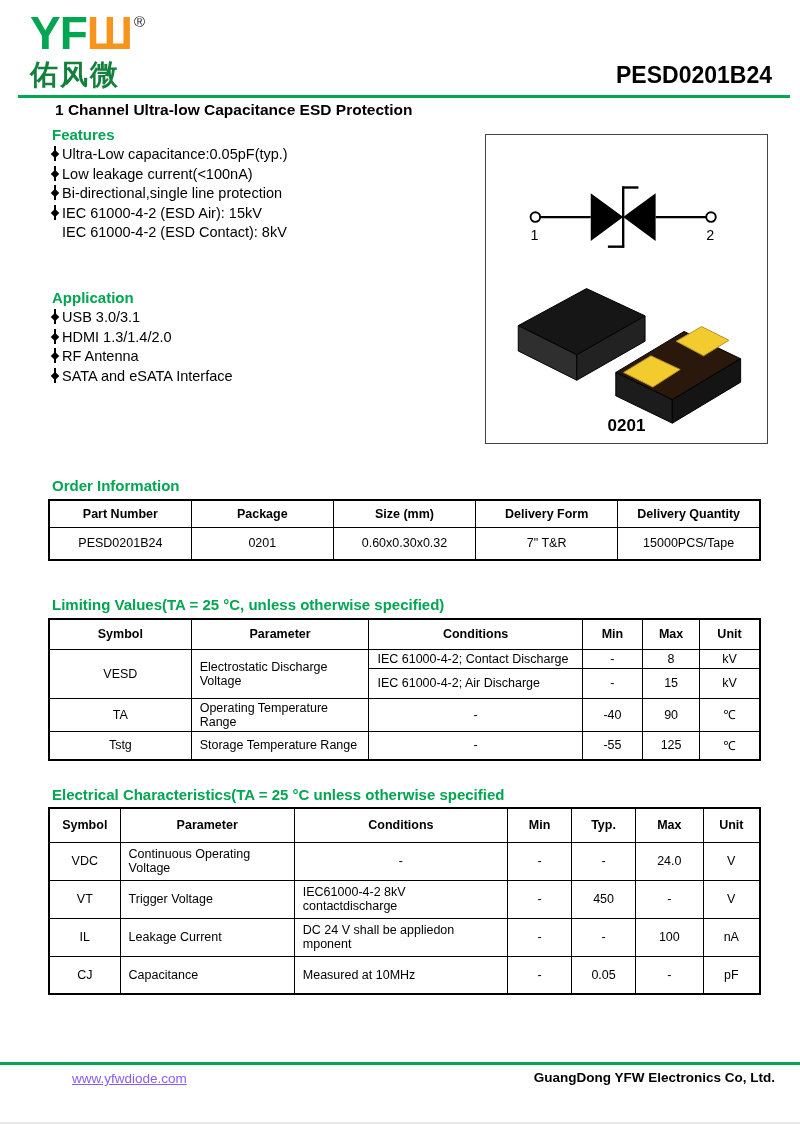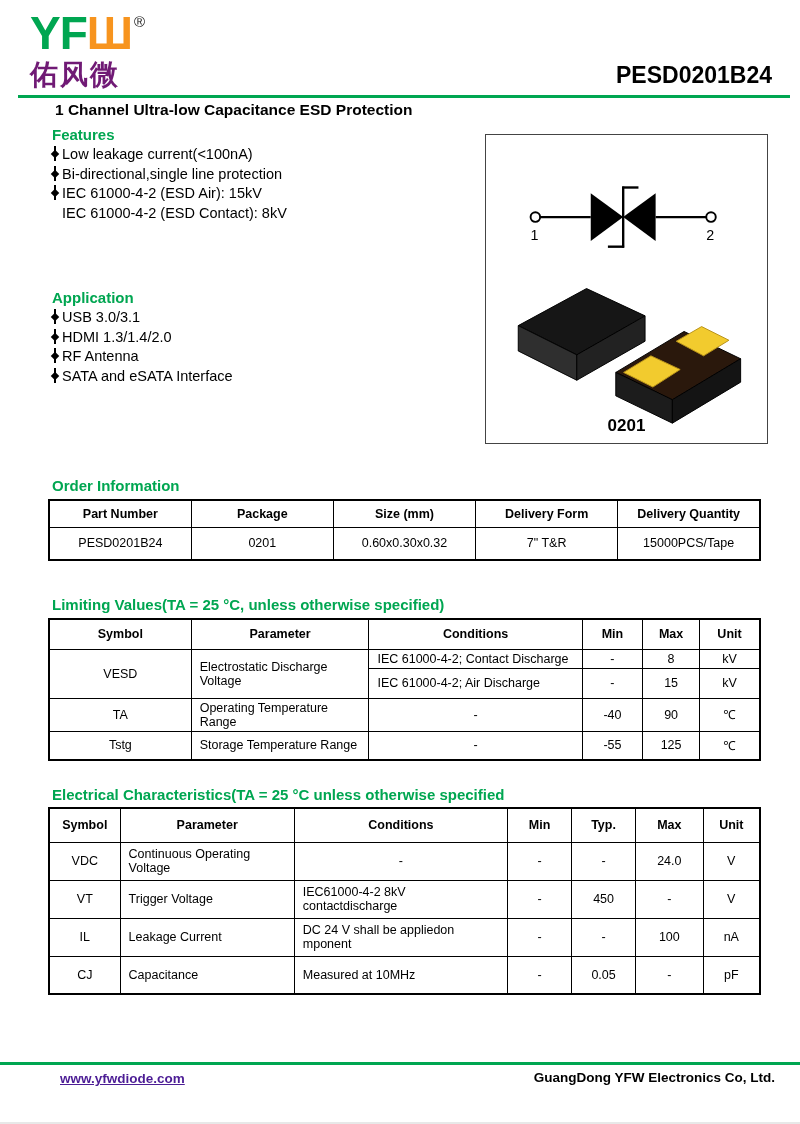--- a/index.html
+++ b/index.html
@@ -6,21 +6,21 @@
   body { background:#e8e8e8; font-family:"Liberation Sans", sans-serif; }
   .page { position:relative; width:800px; height:1122px; background:#ffffff; margin:0 auto;
           color:#000; font-family:"Liberation Sans", sans-serif; overflow:hidden; }
 
   
   .logo { position:absolute; left:30px; top:10px; }
   .logo-latin { font-size:46px; font-weight:bold; line-height:1.0; letter-spacing:-1px; }
   .logo-green { color:#00a651; }
   .logo-orange { color:#f7941e; }
   .logo-reg { font-size:15px; color:#222; vertical-align:22px; font-weight:normal; margin-left:2px; }
-  .logo-cn { font-size:28px; font-weight:bold; color:#701a75; letter-spacing:2px; margin-top:0px; }
+  .logo-cn { font-size:28px; font-weight:bold; color:#15803d; letter-spacing:2px; margin-top:0px; }
   .part-number { position:absolute; right:28px; top:62px; font-size:23px; font-weight:bold; }
   .top-rule { position:absolute; left:18px; top:95px; width:772px; height:3px; background:#00a651; }
   .doc-title { position:absolute; left:55px; top:101px; font-size:15.5px; font-weight:bold; }
 
   
   .sec-head { position:absolute; font-size:15px; font-weight:bold; color:#00a651; }
 
   
   .blist { position:absolute; left:50px; list-style:none; }
   .blist li { font-size:14.5px; line-height:19.5px; white-space:nowrap; }
@@ -39,41 +39,42 @@
   table { border-collapse:collapse; table-layout:fixed; width:713px; background:#fff; }
   .dtable { position:absolute; left:48px; border:2px solid #000; }
   .dtable th, .dtable td { border:1px solid #000; text-align:center; font-size:12.5px; padding:2px 4px; overflow:hidden; }
   .dtable th { font-weight:bold; }
   .dtable td.al, .dtable th.al { text-align:left; padding-left:8px; }
   .h27 { height:27px; } .h30 { height:30px; } .h29 { height:29px; }
   .h33 { height:33px; } .h34 { height:34px; } .h38 { height:38px; }
 
   
   .footer-rule { position:absolute; left:0; top:1062px; width:800px; height:3px; background:#00a651; }
-  .footer-url { position:absolute; left:60px; top:1071px; font-size:13.5px; font-weight:bold;
-                color:#4c1d95; text-decoration:underline; }
+  .footer-url { position:absolute; left:72px; top:1071px; font-size:13.5px; font-weight:normal;
+                color:#8b5cf6; text-decoration:underline; }
   .footer-page { position:absolute; left:0; top:1072px; width:800px; text-align:center; font-size:13px; font-weight:bold; }
   .footer-company { position:absolute; right:25px; top:1070px; font-size:13.5px; font-weight:bold;margin-left:24px; }
 </style>
 </head>
 <body>
 
 <div class="page">
 
   <div class="logo">
     <div class="logo-latin"><span class="logo-green">YF</span><span class="logo-orange">Ш</span><span class="logo-reg">®</span></div>
     <div class="logo-cn">佑风微</div>
   </div>
 
   <div class="part-number">PESD0201B24</div>
   <div class="top-rule"></div>
   <div class="doc-title">1 Channel Ultra-low Capacitance ESD Protection</div>
 
   <div class="sec-head" style="left:52px; top:126px;">Features</div>
   <ul class="blist" style="top:145px;">
+    <li><span class="bullet"></span><span>Ultra-Low capacitance:0.05pF(typ.)</span></li>
     <li><span class="bullet"></span><span>Low leakage current(&lt;100nA)</span></li>
     <li><span class="bullet"></span><span>Bi-directional,single line protection</span></li>
     <li><span class="bullet"></span><span>IEC 61000-4-2 (ESD Air): 15kV</span></li>
     <li class="cont-line"><span>IEC 61000-4-2 (ESD Contact): 8kV</span></li>
   </ul>
 
   <div class="sec-head" style="left:52px; top:289px;">Application</div>
   <ul class="blist" style="top:308px;">
     <li><span class="bullet"></span><span>USB 3.0/3.1</span></li>
     <li><span class="bullet"></span><span>HDMI 1.3/1.4/2.0</span></li>

